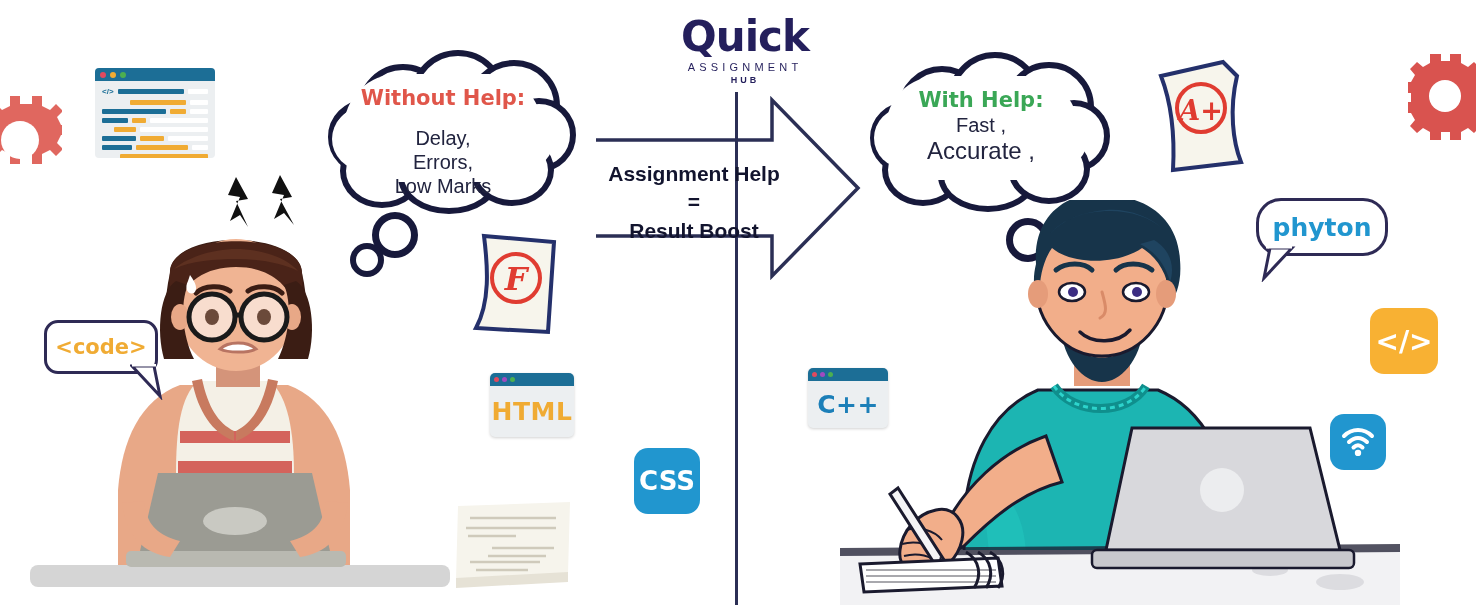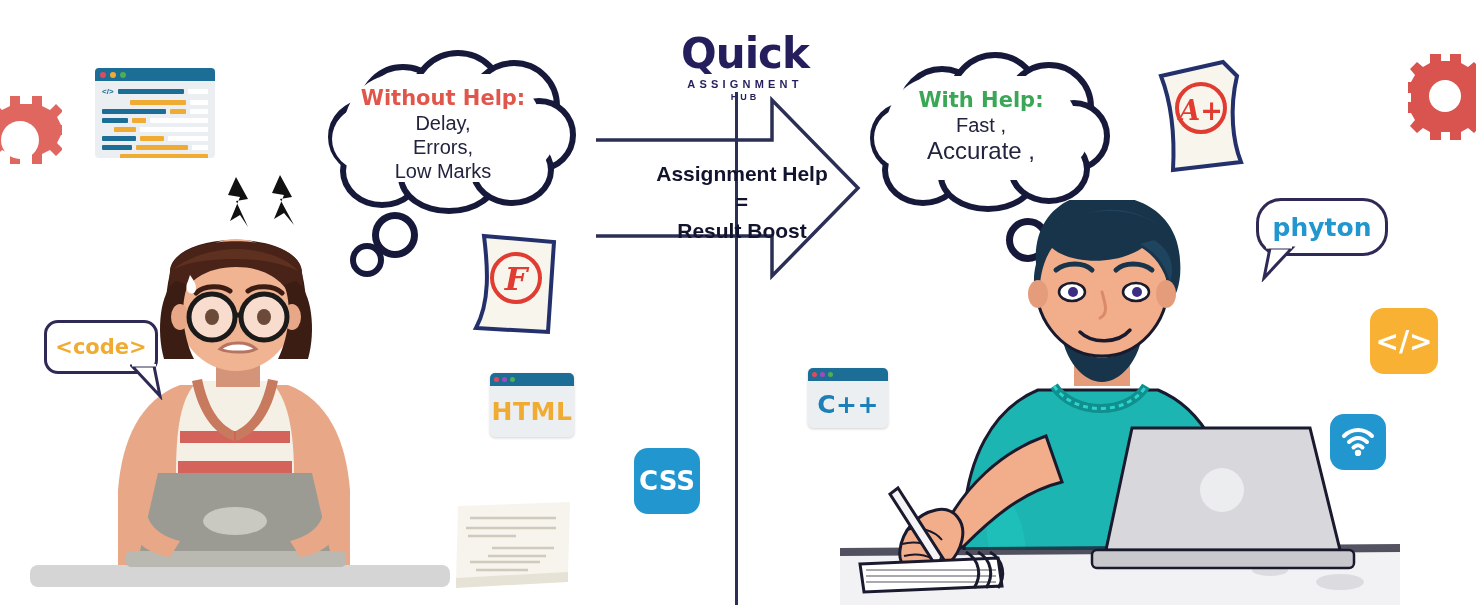--- a/index.html
+++ b/index.html
@@ -2,27 +2,27 @@
 <html><head>
 <meta charset="utf-8">
 <style>
   html,body{margin:0;padding:0;background:#fff;}
   body{width:1476px;height:605px;overflow:hidden;
        font-family:"Liberation Sans",sans-serif;}
   #stage{position:relative;width:1476px;height:605px;background:#ffffff;overflow:hidden;}
   .abs{position:absolute;}
 
   
-  #logo{left:660px;top:16px;width:170px;text-align:center;line-height:1;margin-top:17px;}
+  #logo{left:660px;top:16px;width:170px;text-align:center;line-height:1;}
   #logo .brand{font-size:42px;font-weight:700;color:#241f5c;letter-spacing:-1px;
                font-family:"DejaVu Sans",sans-serif;}
-  #logo .sub1{font-size:11px;font-weight:700;color:#241f5c;letter-spacing:4.2px;margin-top:4px;}
+  #logo .sub1{font-size:11px;font-weight:400;color:#241f5c;letter-spacing:4.2px;margin-top:4px;}
   #logo .sub2{font-size:9px;font-weight:700;color:#241f5c;letter-spacing:3px;margin-top:3px;}
   .lump{position:absolute;background:#fff;border:6px solid #17193b;border-radius:50%;}
-  #arrowText{left:632px;top:160px;width:220px;text-align:center;z-index:4;}
+  #arrowText{left:584px;top:160px;width:220px;text-align:center;z-index:4;}
   #arrowText .t{font-size:21px;font-weight:700;color:#12142e;line-height:1.35;}
 
   
   .tagbubble{border:3px solid #2e2a55;border-radius:14px;background:#fff;
              display:flex;align-items:center;justify-content:center;}
   .tagbubble span{font-weight:700;font-family:"DejaVu Sans",sans-serif;}
 
   
   .wincard{background:#eceff1;border-radius:5px;overflow:hidden;
            box-shadow:0 1px 3px rgba(0,0,0,.18);}
@@ -119,21 +119,21 @@
     <div class="lump" style="left:184px;top:50px;width:62px;height:62px;"></div>
     <div class="lump" style="left:22px;top:86px;width:72px;height:62px;"></div>
     <div class="lump" style="left:80px;top:92px;width:90px;height:62px;"></div>
     <div class="lump" style="left:152px;top:86px;width:72px;height:60px;"></div>
 
     <div style="position:absolute;left:26px;top:26px;width:198px;height:108px;background:#fff;border-radius:60px;"></div>
     <div style="position:absolute;left:14px;top:60px;width:222px;height:62px;background:#fff;border-radius:40px;"></div>
 
     <div style="position:absolute;left:20px;top:38px;width:210px;text-align:center;z-index:3;">
       <div style="font-size:21px;font-weight:700;color:#e0564a;font-family:'DejaVu Sans',sans-serif;">Without Help:</div>
-      <div style="font-size:20px;color:#22243f;line-height:1.2;margin-top:1px;">Delay,</div>
+      <div style="font-size:20px;color:#22243f;line-height:1.2;margin-top:16px;">Delay,</div>
       <div style="font-size:20px;color:#22243f;line-height:1.2;">Errors,</div>
       <div style="font-size:20px;color:#22243f;line-height:1.2;">Low Marks</div>
     </div>
   </div>
 
   <div class="abs" style="left:372px;top:212px;width:32px;height:32px;border:7px solid #17193b;border-radius:50%;background:#fff;"></div>
   <div class="abs" style="left:350px;top:243px;width:22px;height:22px;border:6px solid #17193b;border-radius:50%;background:#fff;"></div>
 
   <svg class="abs" style="left:218px;top:175px;" width="90" height="80" viewBox="0 0 90 80">
     <path d="M18 2 L30 24 L18 26 L30 52 L22 40 L12 46 L22 22 L10 20 Z" fill="#111"></path>

